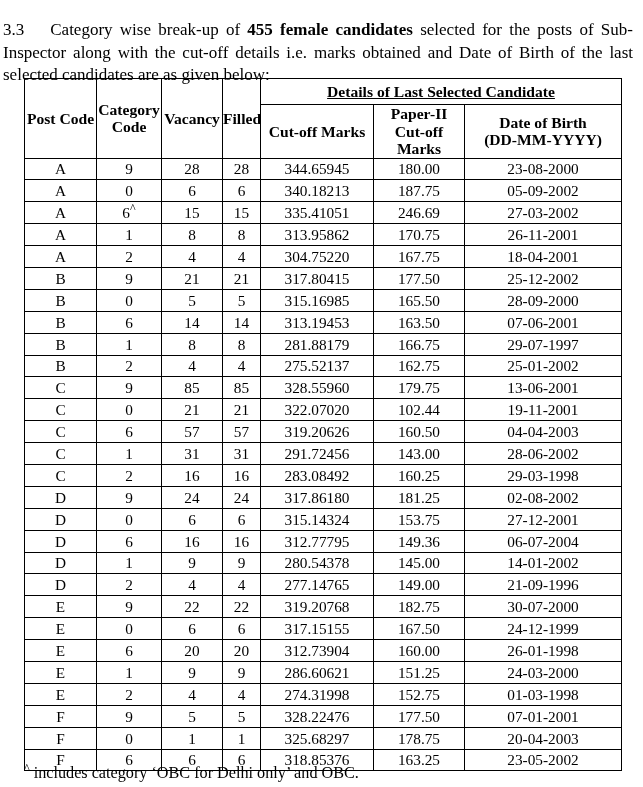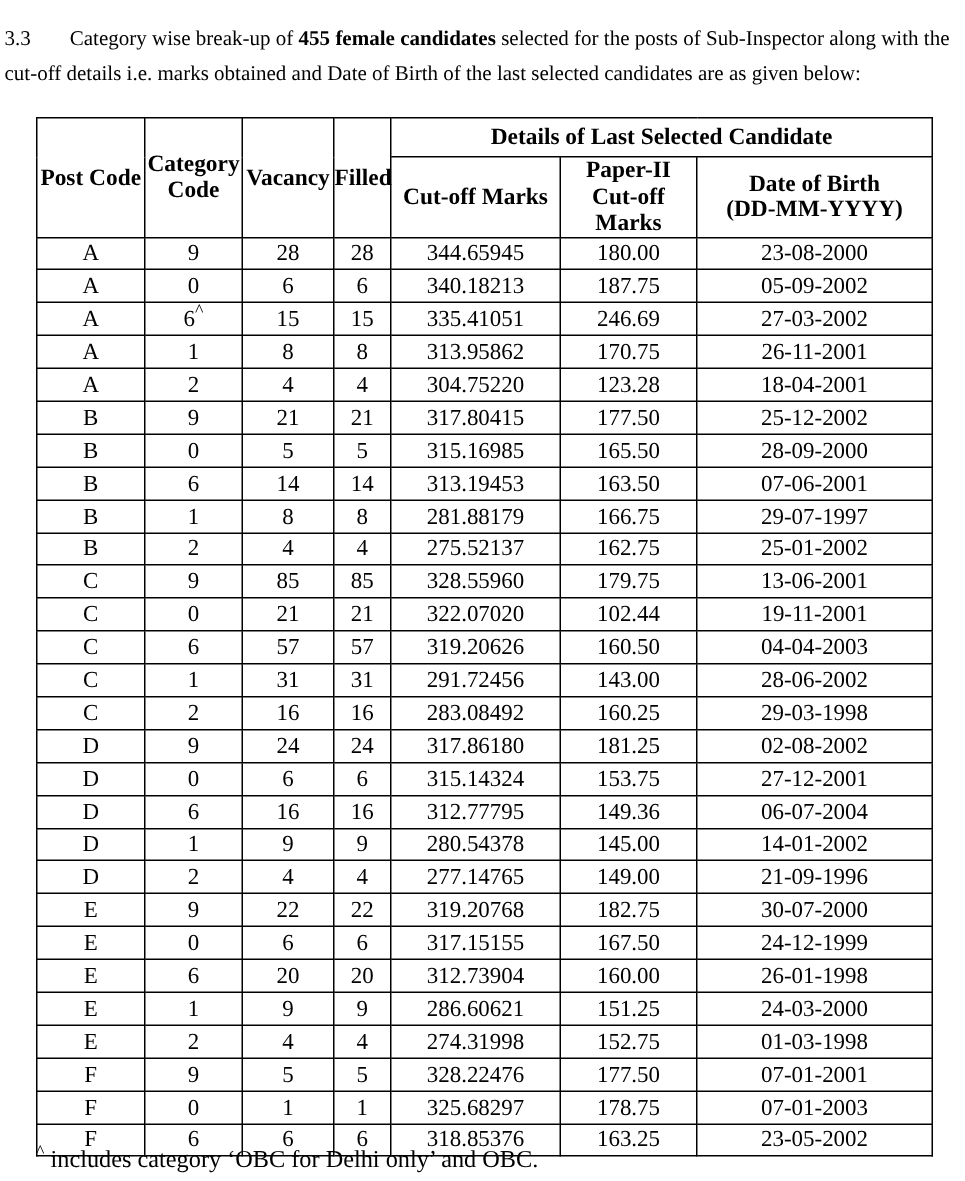--- a/index.html
+++ b/index.html
@@ -21,21 +21,21 @@
     box-sizing: border-box;
     padding: 0;
   }
 
   
   .intro {
     position: absolute;
     left: 3px;
     top: 2px;
     width: 630px;
-    font-size: 14px;
+    font-size: 17px;
     line-height: 22.5px;
     text-align: justify;
     text-justify: inter-word;
   }
   .intro .clause-no {
     display: inline-block;
   }
   .intro .clause-gap {
     display: inline-block;
     width: 26px;
@@ -62,21 +62,21 @@
     vertical-align: middle;
     padding: 0;
     line-height: 17px;
   }
   table.main thead th {
     font-weight: bold;
     font-size: 15.6px;
     line-height: 17.5px;
   }
   .h-tall { height: 64px; }
-  .h-span { height: 25px; }
+  .h-span { height: 25px; text-decoration: underline; }
   .h-sub  { height: 39px; }
   table.main tbody td {
     height: 20.9px;
     font-weight: normal;
   }
   .col-post { width: 72px; }
   .col-cat  { width: 65px; }
   .col-vac  { width: 61px; }
   .col-fil  { width: 38px; }
   .col-cut  { width: 113px; }
@@ -184,21 +184,21 @@
             <td>313.95862</td>
             <td>170.75</td>
             <td>26-11-2001</td>
           </tr>
           <tr>
             <td>A</td>
             <td>2</td>
             <td>4</td>
             <td>4</td>
             <td>304.75220</td>
-            <td>123.28</td>
+            <td>167.75</td>
             <td>18-04-2001</td>
           </tr>
           <tr>
             <td>B</td>
             <td>9</td>
             <td>21</td>
             <td>21</td>
             <td>317.80415</td>
             <td>177.50</td>
             <td>25-12-2002</td>
@@ -383,21 +383,21 @@
             <td>177.50</td>
             <td>07-01-2001</td>
           </tr>
           <tr>
             <td>F</td>
             <td>0</td>
             <td>1</td>
             <td>1</td>
             <td>325.68297</td>
             <td>178.75</td>
-            <td>07-01-2003</td>
+            <td>20-04-2003</td>
           </tr>
           <tr>
             <td>F</td>
             <td>6</td>
             <td>6</td>
             <td>6</td>
             <td>318.85376</td>
             <td>163.25</td>
             <td>23-05-2002</td>
           </tr>

